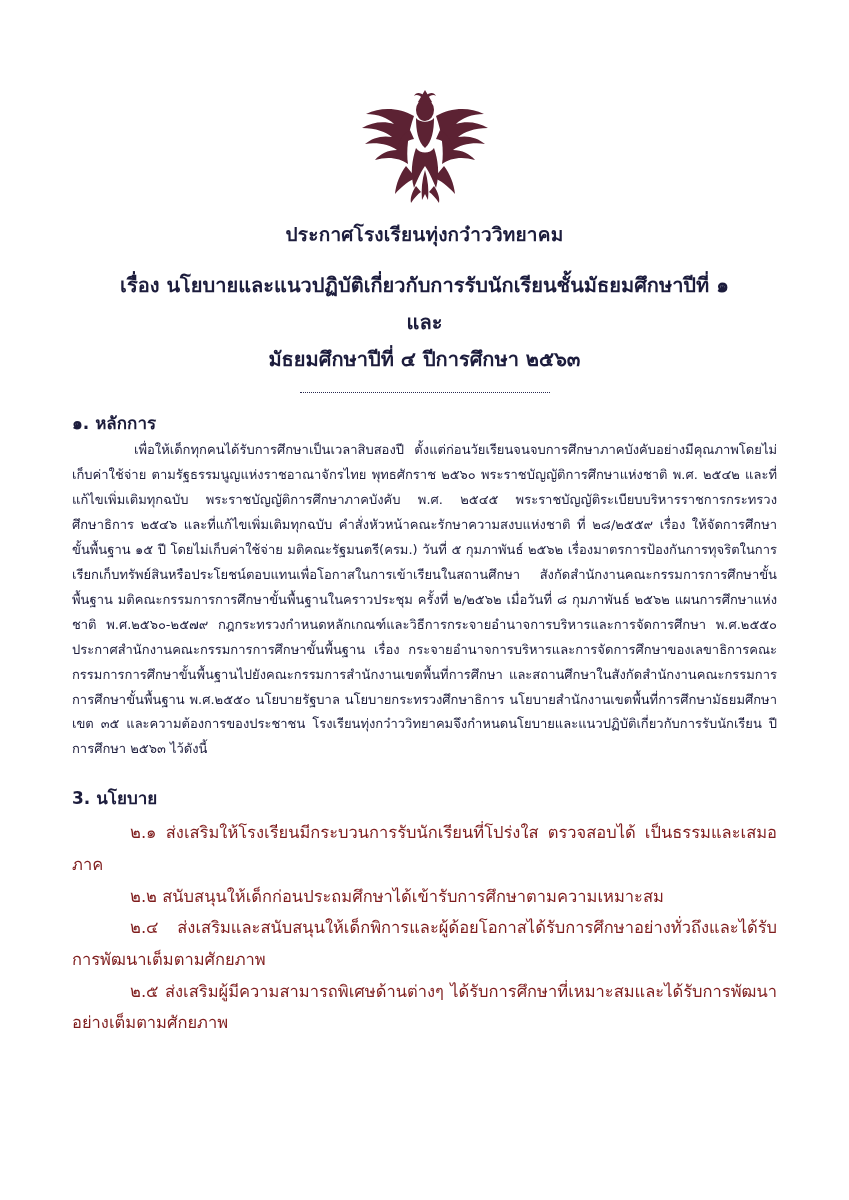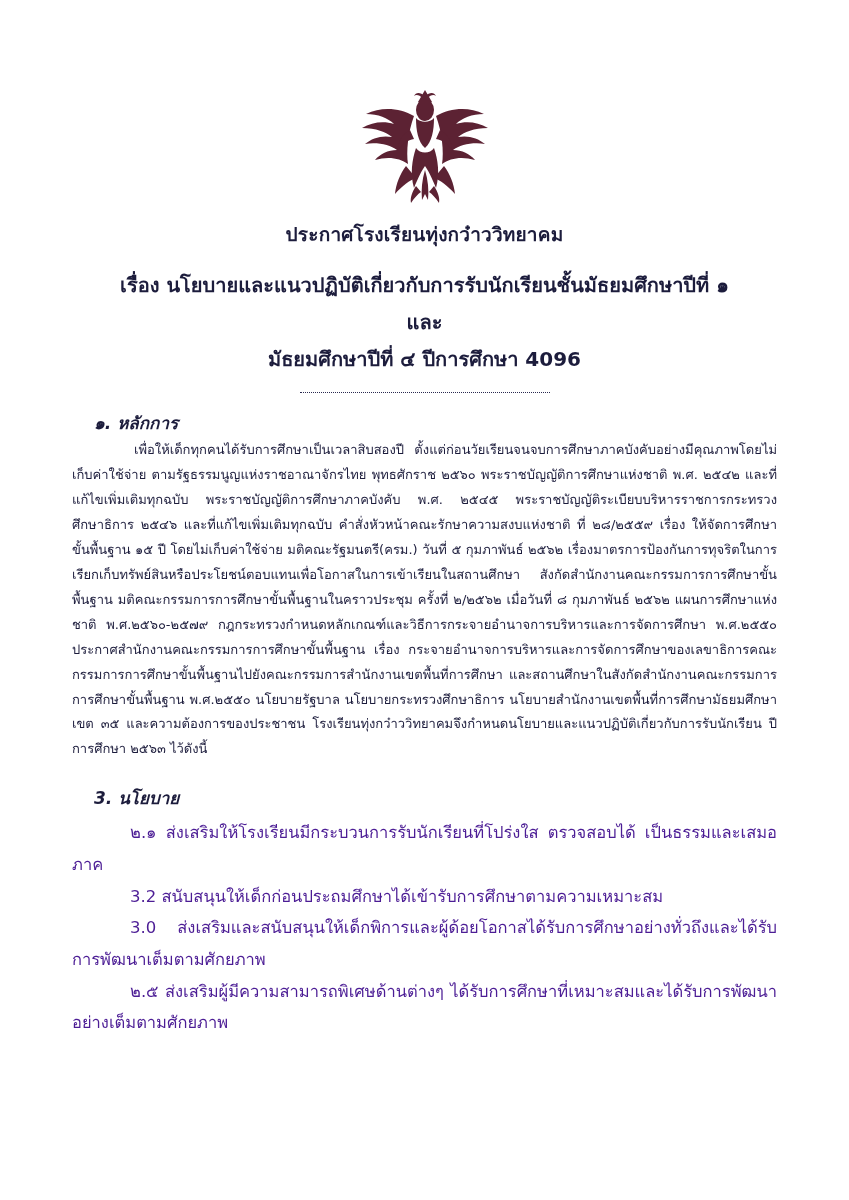--- a/index.html
+++ b/index.html
@@ -57,41 +57,39 @@
     width: 250px;
     border-top: 1px dotted #2a2a50;
     height: 0;
   }
   .section {
     color: #1c1c3c;
   }
   .section-head {
     font-size: 17px;
     font-weight: bold;
-    margin-left: 22px;
     margin-bottom: 2px;
-    font-style: italic;
   }
   .body-text {
     font-size: 13px;
     line-height: 1.92;
     text-align: justify;
     text-justify: inter-word;
     color: #1c1c3c;
   }
   .indent-first {
     text-indent: 62px;
   }
   .policy-list {
     margin-top: 6px;
   }
   .policy-item {
     font-size: 16.5px;
     line-height: 1.92;
-    color: #4c1d95;
+    color: #7f1d1d;
     text-align: justify;
     text-indent: 58px;
   }
   .gap-lg { height: 22px; }
 </style>
 </head>
 <body>
 
 <div class="page">
 
@@ -121,38 +119,38 @@
 
         <path d="M66 96 C62 102 60 108 61 113 C64 108 68 104 71 102 Z"></path>
         <path d="M84 96 C88 102 90 108 89 113 C86 108 82 104 79 102 Z"></path>
       </g>
     </svg>
   </div>
 
   <div class="title-block">
     <div class="doc-title">ประกาศโรงเรียนทุ่งกว๋าววิทยาคม</div>
     <div class="doc-subject">เรื่อง  นโยบายและแนวปฏิบัติเกี่ยวกับการรับนักเรียนชั้นมัธยมศึกษาปีที่ ๑  และ</div>
-    <div class="doc-subject">มัธยมศึกษาปีที่ ๔  ปีการศึกษา  4096</div>
+    <div class="doc-subject">มัธยมศึกษาปีที่ ๔  ปีการศึกษา  ๒๕๖๓</div>
   </div>
 
   <div class="divider-wrap">
     <div class="dotted-divider"></div>
   </div>
 
   <div class="section">
     <div class="section-head">๑.  หลักการ</div>
     <div class="body-text indent-first">เพื่อให้เด็กทุกคนได้รับการศึกษาเป็นเวลาสิบสองปี ตั้งแต่ก่อนวัยเรียนจนจบการศึกษาภาคบังคับอย่างมีคุณภาพโดยไม่เก็บค่าใช้จ่าย ตามรัฐธรรมนูญแห่งราชอาณาจักรไทย พุทธศักราช ๒๕๖๐ พระราชบัญญัติการศึกษาแห่งชาติ พ.ศ. ๒๕๔๒ และที่แก้ไขเพิ่มเติมทุกฉบับ  พระราชบัญญัติการศึกษาภาคบังคับ พ.ศ. ๒๕๔๕ พระราชบัญญัติระเบียบบริหารราชการกระทรวงศึกษาธิการ ๒๕๔๖  และที่แก้ไขเพิ่มเติมทุกฉบับ คำสั่งหัวหน้าคณะรักษาความสงบแห่งชาติ ที่ ๒๘/๒๕๕๙ เรื่อง ให้จัดการศึกษาขั้นพื้นฐาน ๑๕ ปี โดยไม่เก็บค่าใช้จ่าย มติคณะรัฐมนตรี(ครม.) วันที่ ๕ กุมภาพันธ์ ๒๕๖๒ เรื่องมาตรการป้องกันการทุจริตในการเรียกเก็บทรัพย์สินหรือประโยชน์ตอบแทนเพื่อโอกาสในการเข้าเรียนในสถานศึกษา สังกัดสำนักงานคณะกรรมการการศึกษาขั้นพื้นฐาน มติคณะกรรมการการศึกษาขั้นพื้นฐานในคราวประชุม ครั้งที่ ๒/๒๕๖๒ เมื่อวันที่ ๘ กุมภาพันธ์ ๒๕๖๒ แผนการศึกษาแห่งชาติ พ.ศ.๒๕๖๐-๒๕๗๙  กฎกระทรวงกำหนดหลักเกณฑ์และวิธีการกระจายอำนาจการบริหารและการจัดการศึกษา พ.ศ.๒๕๕๐ ประกาศสำนักงานคณะกรรมการการศึกษาขั้นพื้นฐาน เรื่อง กระจายอำนาจการบริหารและการจัดการศึกษาของเลขาธิการคณะกรรมการการศึกษาขั้นพื้นฐานไปยังคณะกรรมการสำนักงานเขตพื้นที่การศึกษา  และสถานศึกษาในสังกัดสำนักงานคณะกรรมการการศึกษาขั้นพื้นฐาน พ.ศ.๒๕๕๐ นโยบายรัฐบาล นโยบายกระทรวงศึกษาธิการ  นโยบายสำนักงานเขตพื้นที่การศึกษามัธยมศึกษาเขต ๓๕ และความต้องการของประชาชน โรงเรียนทุ่งกว๋าววิทยาคมจึงกำหนดนโยบายและแนวปฏิบัติเกี่ยวกับการรับนักเรียน ปีการศึกษา ๒๕๖๓ ไว้ดังนี้</div>
   </div>
 
   <div class="gap-lg"></div>
 
   <div class="section">
     <div class="section-head">3.  นโยบาย</div>
     <div class="policy-list">
       <div class="policy-item">๒.๑  ส่งเสริมให้โรงเรียนมีกระบวนการรับนักเรียนที่โปร่งใส ตรวจสอบได้ เป็นธรรมและเสมอภาค</div>
-      <div class="policy-item">3.2  สนับสนุนให้เด็กก่อนประถมศึกษาได้เข้ารับการศึกษาตามความเหมาะสม</div>
-      <div class="policy-item">3.0  ส่งเสริมและสนับสนุนให้เด็กพิการและผู้ด้อยโอกาสได้รับการศึกษาอย่างทั่วถึงและได้รับการพัฒนาเต็มตามศักยภาพ</div>
+      <div class="policy-item">๒.๒  สนับสนุนให้เด็กก่อนประถมศึกษาได้เข้ารับการศึกษาตามความเหมาะสม</div>
+      <div class="policy-item">๒.๔  ส่งเสริมและสนับสนุนให้เด็กพิการและผู้ด้อยโอกาสได้รับการศึกษาอย่างทั่วถึงและได้รับการพัฒนาเต็มตามศักยภาพ</div>
       <div class="policy-item">๒.๕  ส่งเสริมผู้มีความสามารถพิเศษด้านต่างๆ ได้รับการศึกษาที่เหมาะสมและได้รับการพัฒนาอย่างเต็มตามศักยภาพ</div>
 
     </div>
   </div>
 
 </div>
 
 </body></html>

